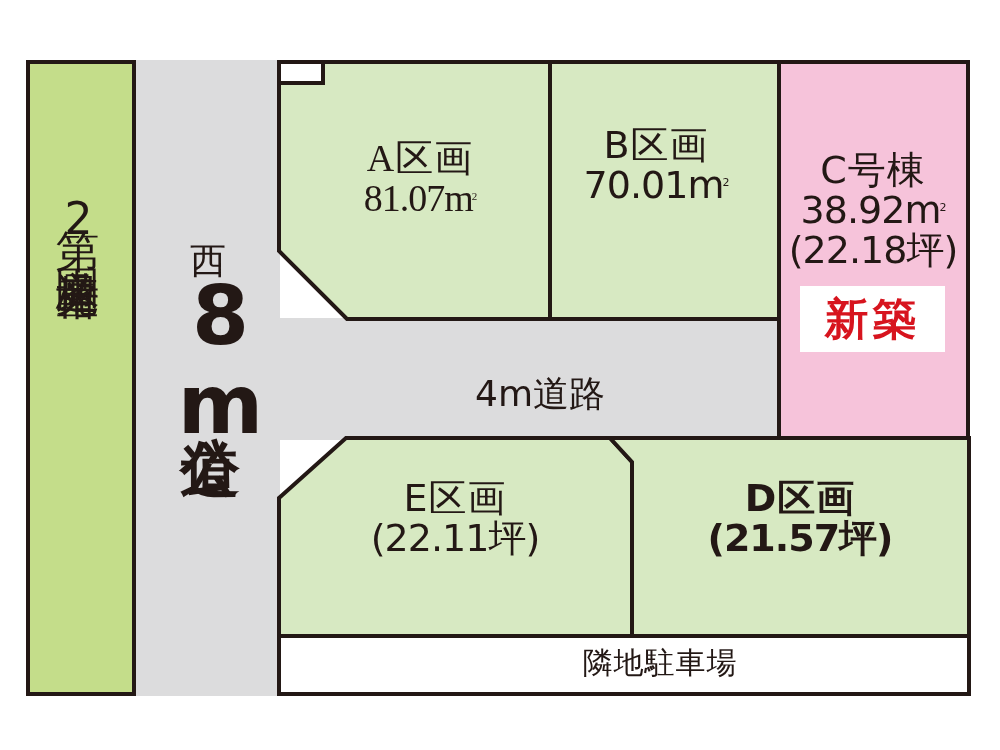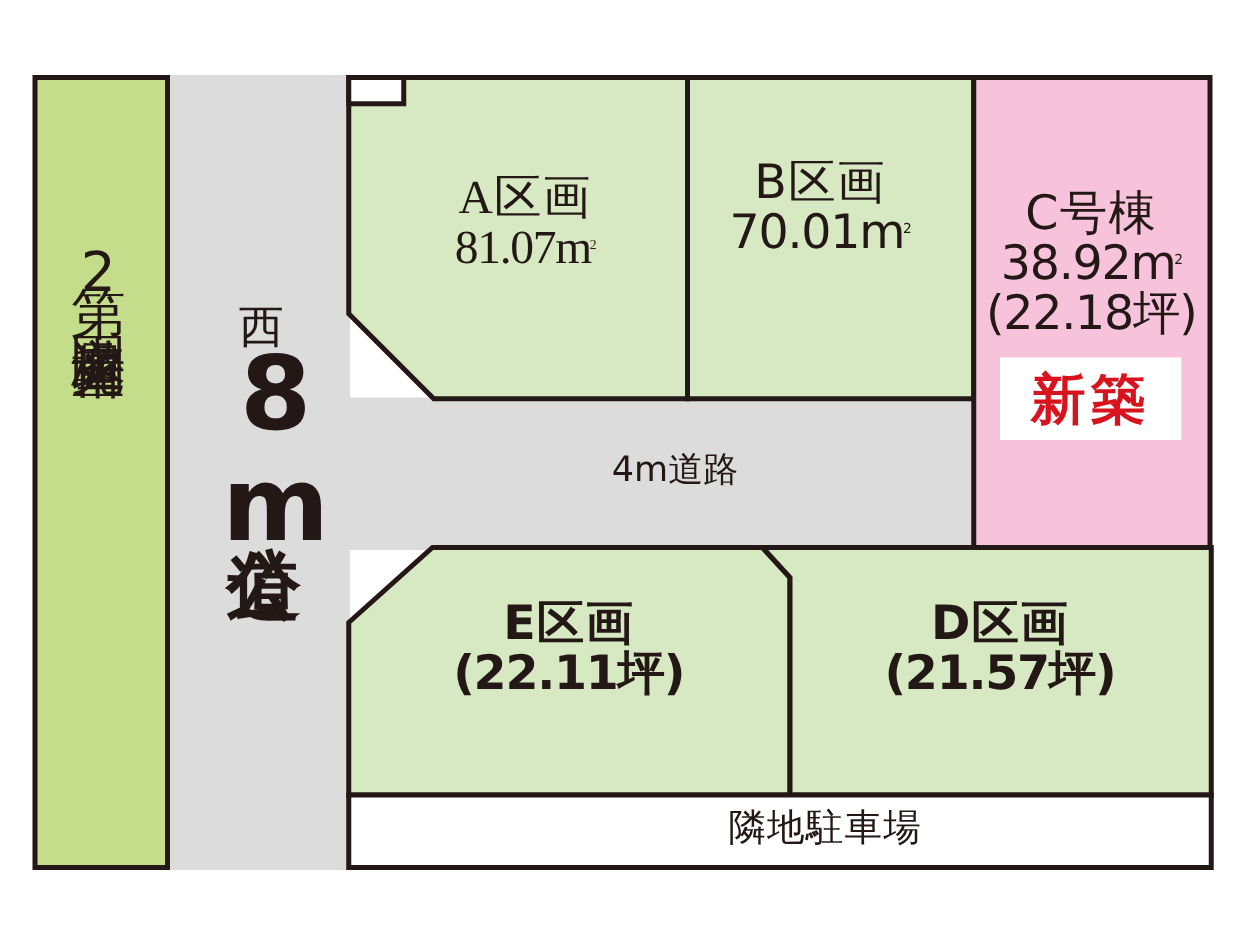--- a/index.html
+++ b/index.html
@@ -10,21 +10,21 @@
   .lot-label { position:absolute; text-align:center; color:#231815; }
   .lot-label .name { font-size:38px; line-height:40px; display:block; letter-spacing:1px; }
   .lot-label .area { font-size:38px; line-height:40px; display:block; letter-spacing:-1px; }
   .lot-label .area sup { font-size:11px; vertical-align:top; position:relative; top:-2px; margin-left:-1px; }
   .lot-label .tsubo { font-size:38px; line-height:40px; display:block; letter-spacing:-1px; }
   .vertical { position:absolute; writing-mode:vertical-rl; text-orientation:upright; color:#231815; }
   .park-label { left:56px; top:195px; font-size:44px; letter-spacing:-2px; font-weight:normal; width:52px; }
   .road-dir { left:183px; top:218px; font-size:36px; }
   .road-width { left:170px; top:268px; font-size:82px; font-weight:bold; line-height:1; }
   .road-name { left:170px; top:390px; font-size:60px; font-weight:bold; letter-spacing:2px; }
-  .road4 { left:440px; top:362px; width:200px; font-size:28px; }
+  .road4 { left:440px; top:376px; width:200px; font-size:36px; }
   .parking { left:278px; top:648px; width:764px; font-size:30px; letter-spacing:1px; }
   .badge { position:absolute; left:800px; top:286px; width:145px; height:66px; background:#ffffff;
            display:flex; align-items:center; justify-content:center; }
   .badge span { color:#d7141e; font-size:44px; font-weight:bold; letter-spacing:4px; }
 </style>
 </head>
 <body>
 
 <svg id="plan" viewBox="0 0 1000 750" xmlns="http://www.w3.org/2000/svg">
 
@@ -71,21 +71,21 @@
 
 <div class="lot-label" style="left:777px; top:150px; width:192px;">
   <span class="name">C号棟</span>
   <span class="area"><span>38.92</span><span>m</span><sup>2</sup></span>
   <span class="tsubo">(22.18坪)</span>
 </div>
 <div class="badge">
   <span>新築</span>
 </div>
 
-<div class="lot-label" style="left:355px; top:478px; width:200px;font-weight:bold;">
+<div class="lot-label" style="left:355px; top:478px; width:200px;">
   <span class="name">E区画</span>
   <span class="tsubo">(22.11坪)</span>
 </div>
 
 <div class="lot-label" style="left:700px; top:478px; width:200px;font-weight:bold;">
   <span class="name">D区画</span>
   <span class="tsubo">(21.57坪)</span>
 </div>
 
 <div class="txt parking">隣地駐車場</div>

